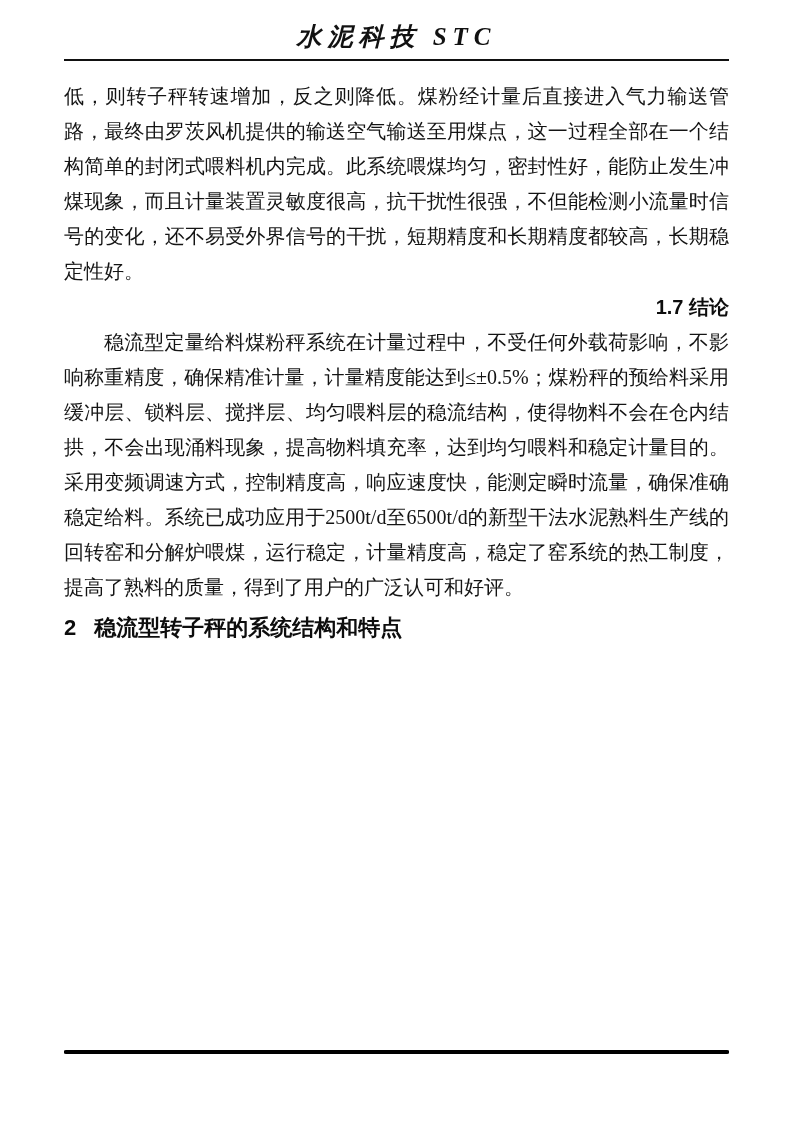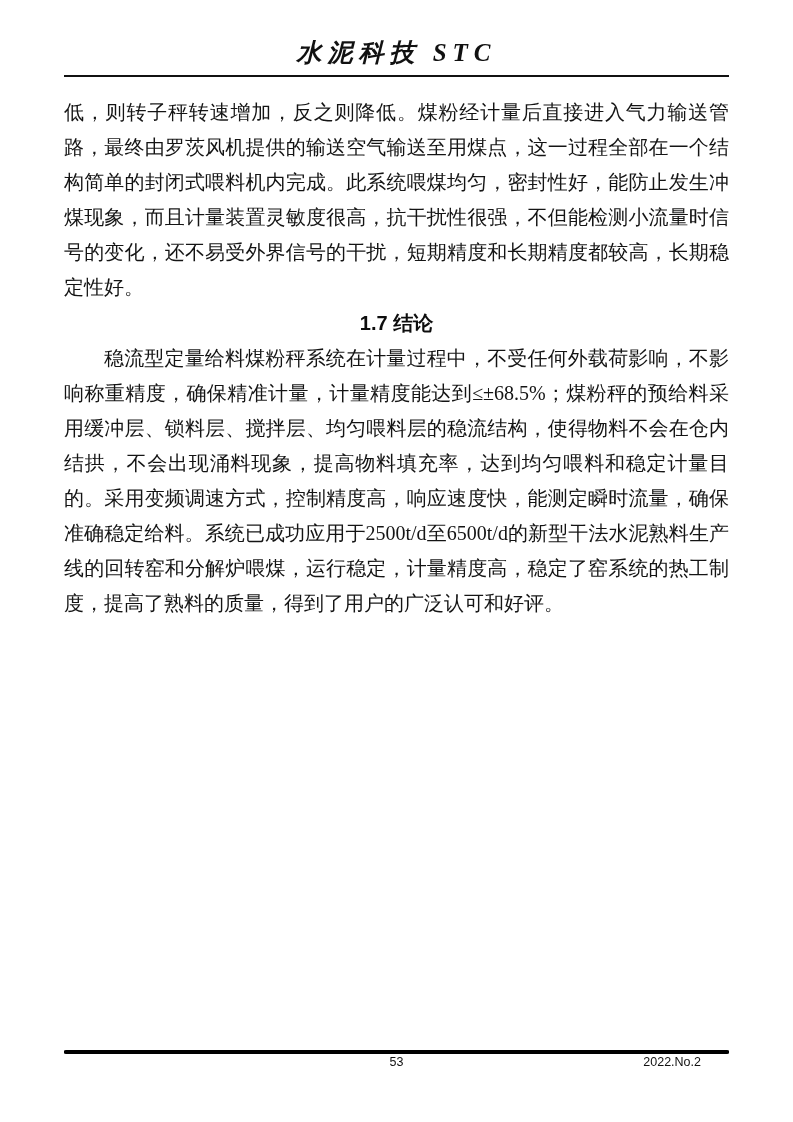--- a/index.html
+++ b/index.html
@@ -9,21 +9,21 @@
     width: 793px;
     height: 1122px;
     margin: 0 auto;
     background: #ffffff;
     font-family: "Liberation Serif", serif;
     color: #1a1a1a;
     overflow: hidden;
   }
   .header {
     margin: 0 64px;
-    padding-top: 36px;
+    padding-top: 20px;
     text-align: center;
   }
   .journal-title {
     display: inline-block;
     font-size: 25px;
     font-weight: bold;
     font-style: italic;
     letter-spacing: 6px;
     color: #111;
     font-family: "Liberation Serif", serif;
@@ -40,21 +40,21 @@
     text-justify: inter-character;
     color: #141414;
   }
   .para { text-indent: 2em; }
   .para.no-indent { text-indent: 0; margin-top: 18px; }
   .sec-heading-small {
     font-family: "Liberation Sans", sans-serif;
     font-weight: bold;
     font-size: 20px;
     line-height: 36px;
-    text-align: center;
+    text-align: right;
     color: #0d0d0d;
   }
   .sec-heading-large {
     font-family: "Liberation Sans", sans-serif;
     font-weight: bold;
     font-size: 22px;
     line-height: 40px;
     margin-top: 3px;
     margin-bottom: 2px;
     text-align: left;
@@ -101,28 +101,27 @@
   </div>
   <div class="header-rule"></div>
 
   <div class="content">
 
     <p class="para no-indent">低，则转子秤转速增加，反之则降低。煤粉经计量后直接进入气力输送管路，最终由罗茨风机提供的输送空气输送至用煤点，这一过程全部在一个结构简单的封闭式喂料机内完成。此系统喂煤均匀，密封性好，能防止发生冲煤现象，而且计量装置灵敏度很高，抗干扰性很强，不但能检测小流量时信号的变化，还不易受外界信号的干扰，短期精度和长期精度都较高，长期稳定性好。</p>
 
     <h3 class="sec-heading-small">1.7 结论</h3>
 
 
-    <p class="para">稳流型定量给料煤粉秤系统在计量过程中，不受任何外载荷影响，不影响称重精度，确保精准计量，计量精度能达到≤±68.5%；煤粉秤的预给料采用缓冲层、锁料层、搅拌层、均匀喂料层的稳流结构，使得物料不会在仓内结拱，不会出现涌料现象，提高物料填充率，达到均匀喂料和稳定计量目的。采用变频调速方式，控制精度高，响应速度快，能测定瞬时流量，确保准确稳定给料。系统已成功应用于2500t/d至6500t/d的新型干法水泥熟料生产线的回转窑和分解炉喂煤，运行稳定，计量精度高，稳定了窑系统的热工制度，提高了熟料的质量，得到了用户的广泛认可和好评。</p>
+    <p class="para">稳流型定量给料煤粉秤系统在计量过程中，不受任何外载荷影响，不影响称重精度，确保精准计量，计量精度能达到≤±0.5%；煤粉秤的预给料采用缓冲层、锁料层、搅拌层、均匀喂料层的稳流结构，使得物料不会在仓内结拱，不会出现涌料现象，提高物料填充率，达到均匀喂料和稳定计量目的。采用变频调速方式，控制精度高，响应速度快，能测定瞬时流量，确保准确稳定给料。系统已成功应用于2500t/d至6500t/d的新型干法水泥熟料生产线的回转窑和分解炉喂煤，运行稳定，计量精度高，稳定了窑系统的热工制度，提高了熟料的质量，得到了用户的广泛认可和好评。</p>
 
+    <h2 class="sec-heading-large">
+      <span class="sec-num">2</span><span>稳流型转子秤的系统结构和特点</span>
+    </h2>
 
 
 
   </div>
 
   <div class="footer">
     <div class="footer-rule"></div>
-    <div class="footer-row">
-      <span class="page-number">53</span>
-      <span class="issue-number">2022.No.2</span>
-    </div>
   </div>
 
 </div>
 
 </body></html>

